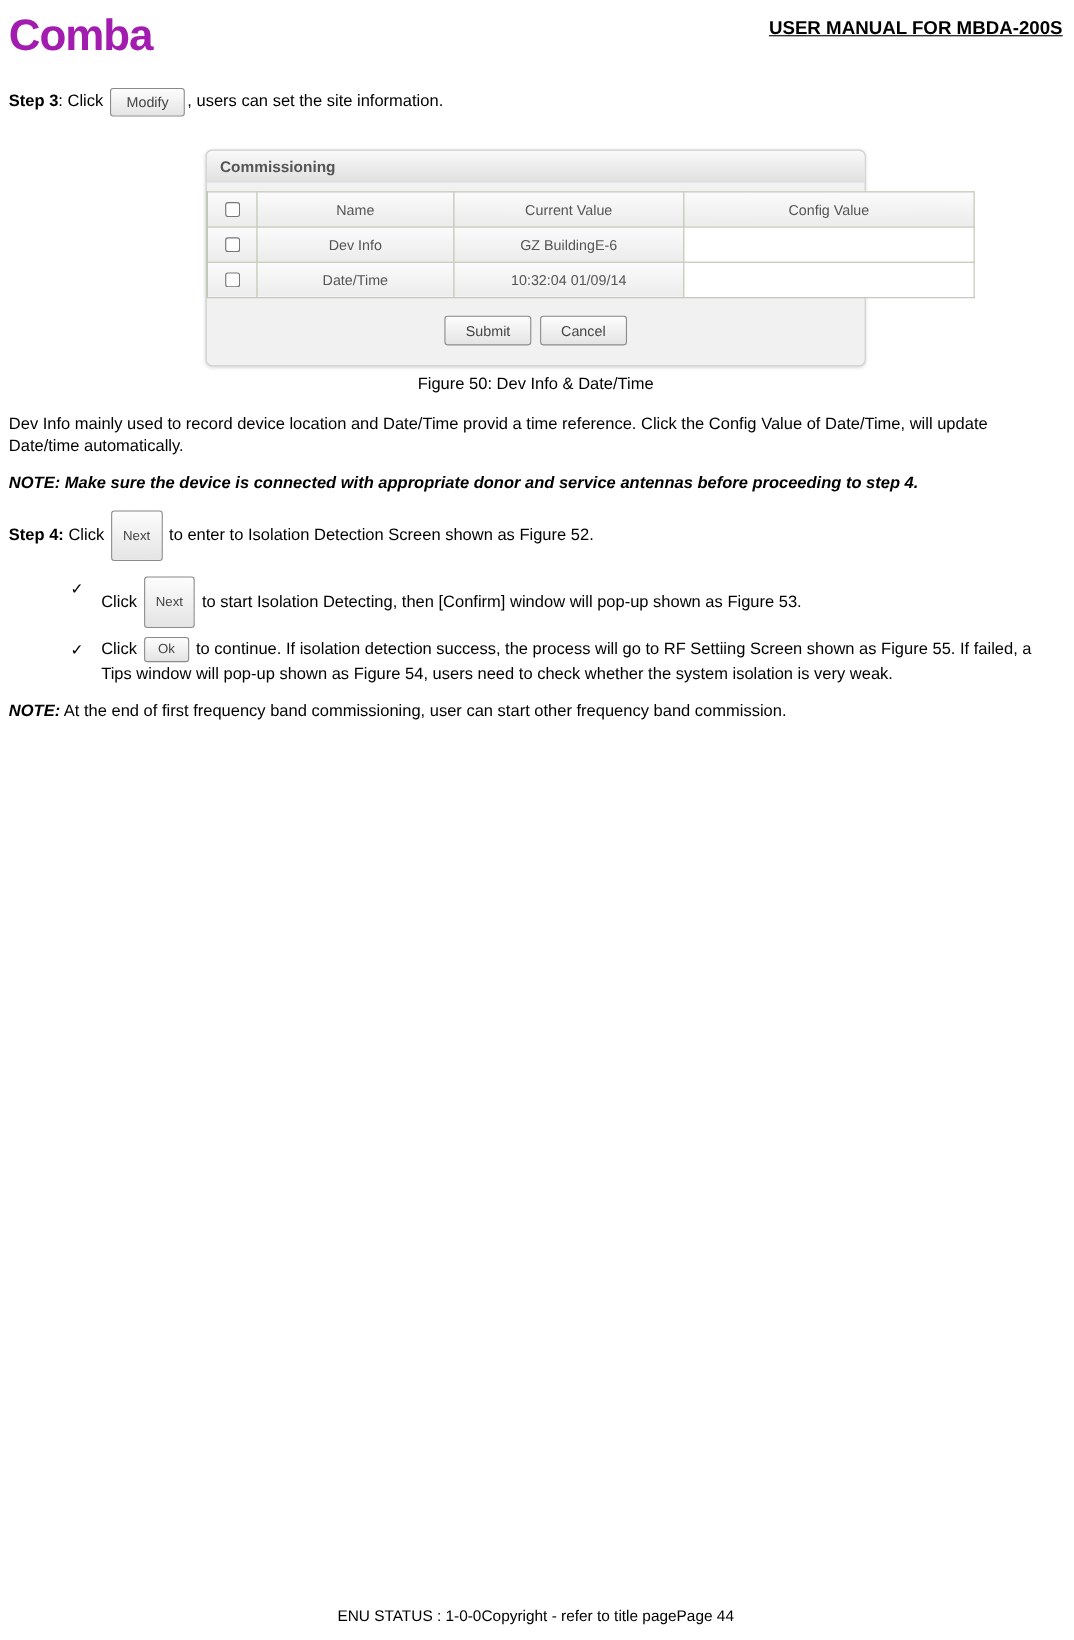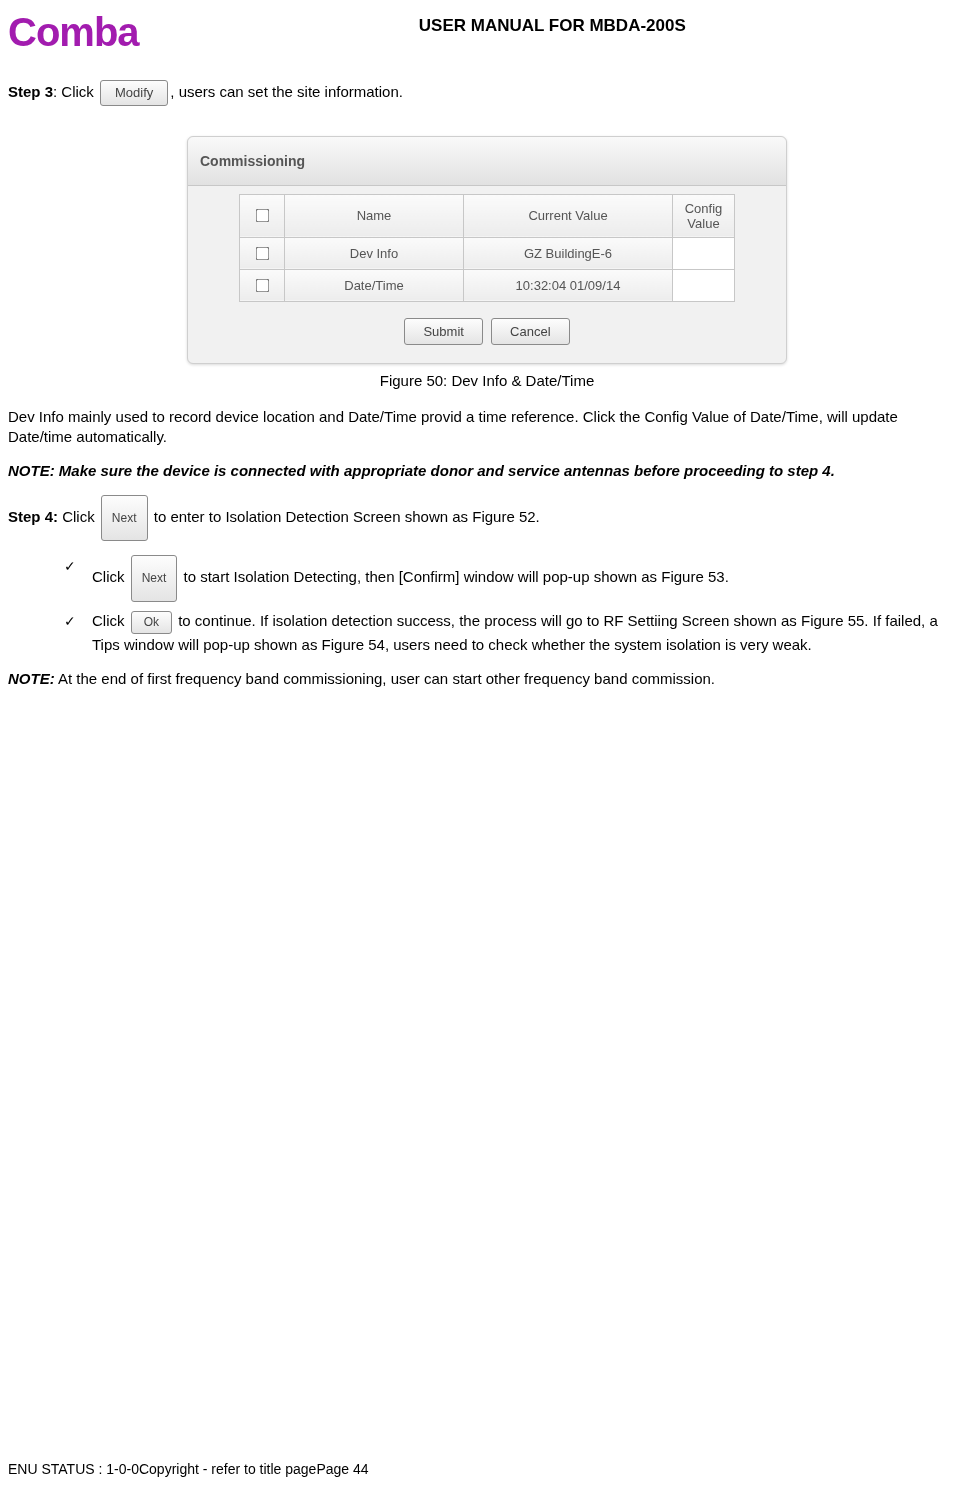--- a/index.html
+++ b/index.html
@@ -26,24 +26,25 @@
   .logo {
     font-family: Arial, sans-serif;
     font-size: 40px;
     font-weight: 700;
     color: #a21caf;
     letter-spacing: -1px;
     line-height: 1;
   }
   .doc-title {
     flex: 1;
-    text-align: center;
+    text-align: right;
     font-weight: 700;
     font-size: 17px;
     padding-top: 4px;
+    text-decoration: underline;
   }
   .body-text { margin: 0 0 14px 0; line-height: 1.35; }
   .step-label { font-weight: 700; }
   .inline-btn {
     display: inline-block;
     vertical-align: middle;
     border: 1px solid #8a8a8a;
     background: linear-gradient(#fdfdfd,#e4e4e4);
     color: #444;
     font-size: 13px;
@@ -65,23 +66,23 @@
     background: #f1f1f1;
     text-align: left;
   }
   .panel-title {
     background: linear-gradient(#f9f9f9,#e1e1e1);
     border-bottom: 1px solid #c7c7c7;
     border-radius: 6px 6px 0 0;
     font-weight: 700;
     font-size: 14px;
     color: #555;
-    padding: 16px 12px;
+    padding: 6px 12px;
   }
-  .tbl { width: 496px; margin: 8px auto 0 auto; border-collapse: collapse; background:#84cc16; }
+  .tbl { width: 698px; margin: 8px auto 0 auto; border-collapse: collapse; background:#84cc16; }
   .tbl th, .tbl td {
     border: 1px solid #c7c7c7;
     font-size: 13px;
     color: #555;
     text-align: center;
     padding: 6px 4px;
     background: linear-gradient(#fbfbfb,#ececec);
   }
   .tbl th { font-weight: 400; }
   .tbl td.cv { background: #fff; }
@@ -106,21 +107,21 @@
     left: 0;
     top: 2px;
     color: #000;
     font-size: 14px;
   }
 
   .footer {
     position: absolute;
     left: 8px; right: 10px; bottom: 14px;
     display: flex;
-    justify-content: flex-start;
+    justify-content: center;
     font-size: 14px;
   }
 </style>
 </head>
 <body>
 
 <div class="page">
 
   <div class="header-row">
     <div class="logo">Comba</div>

